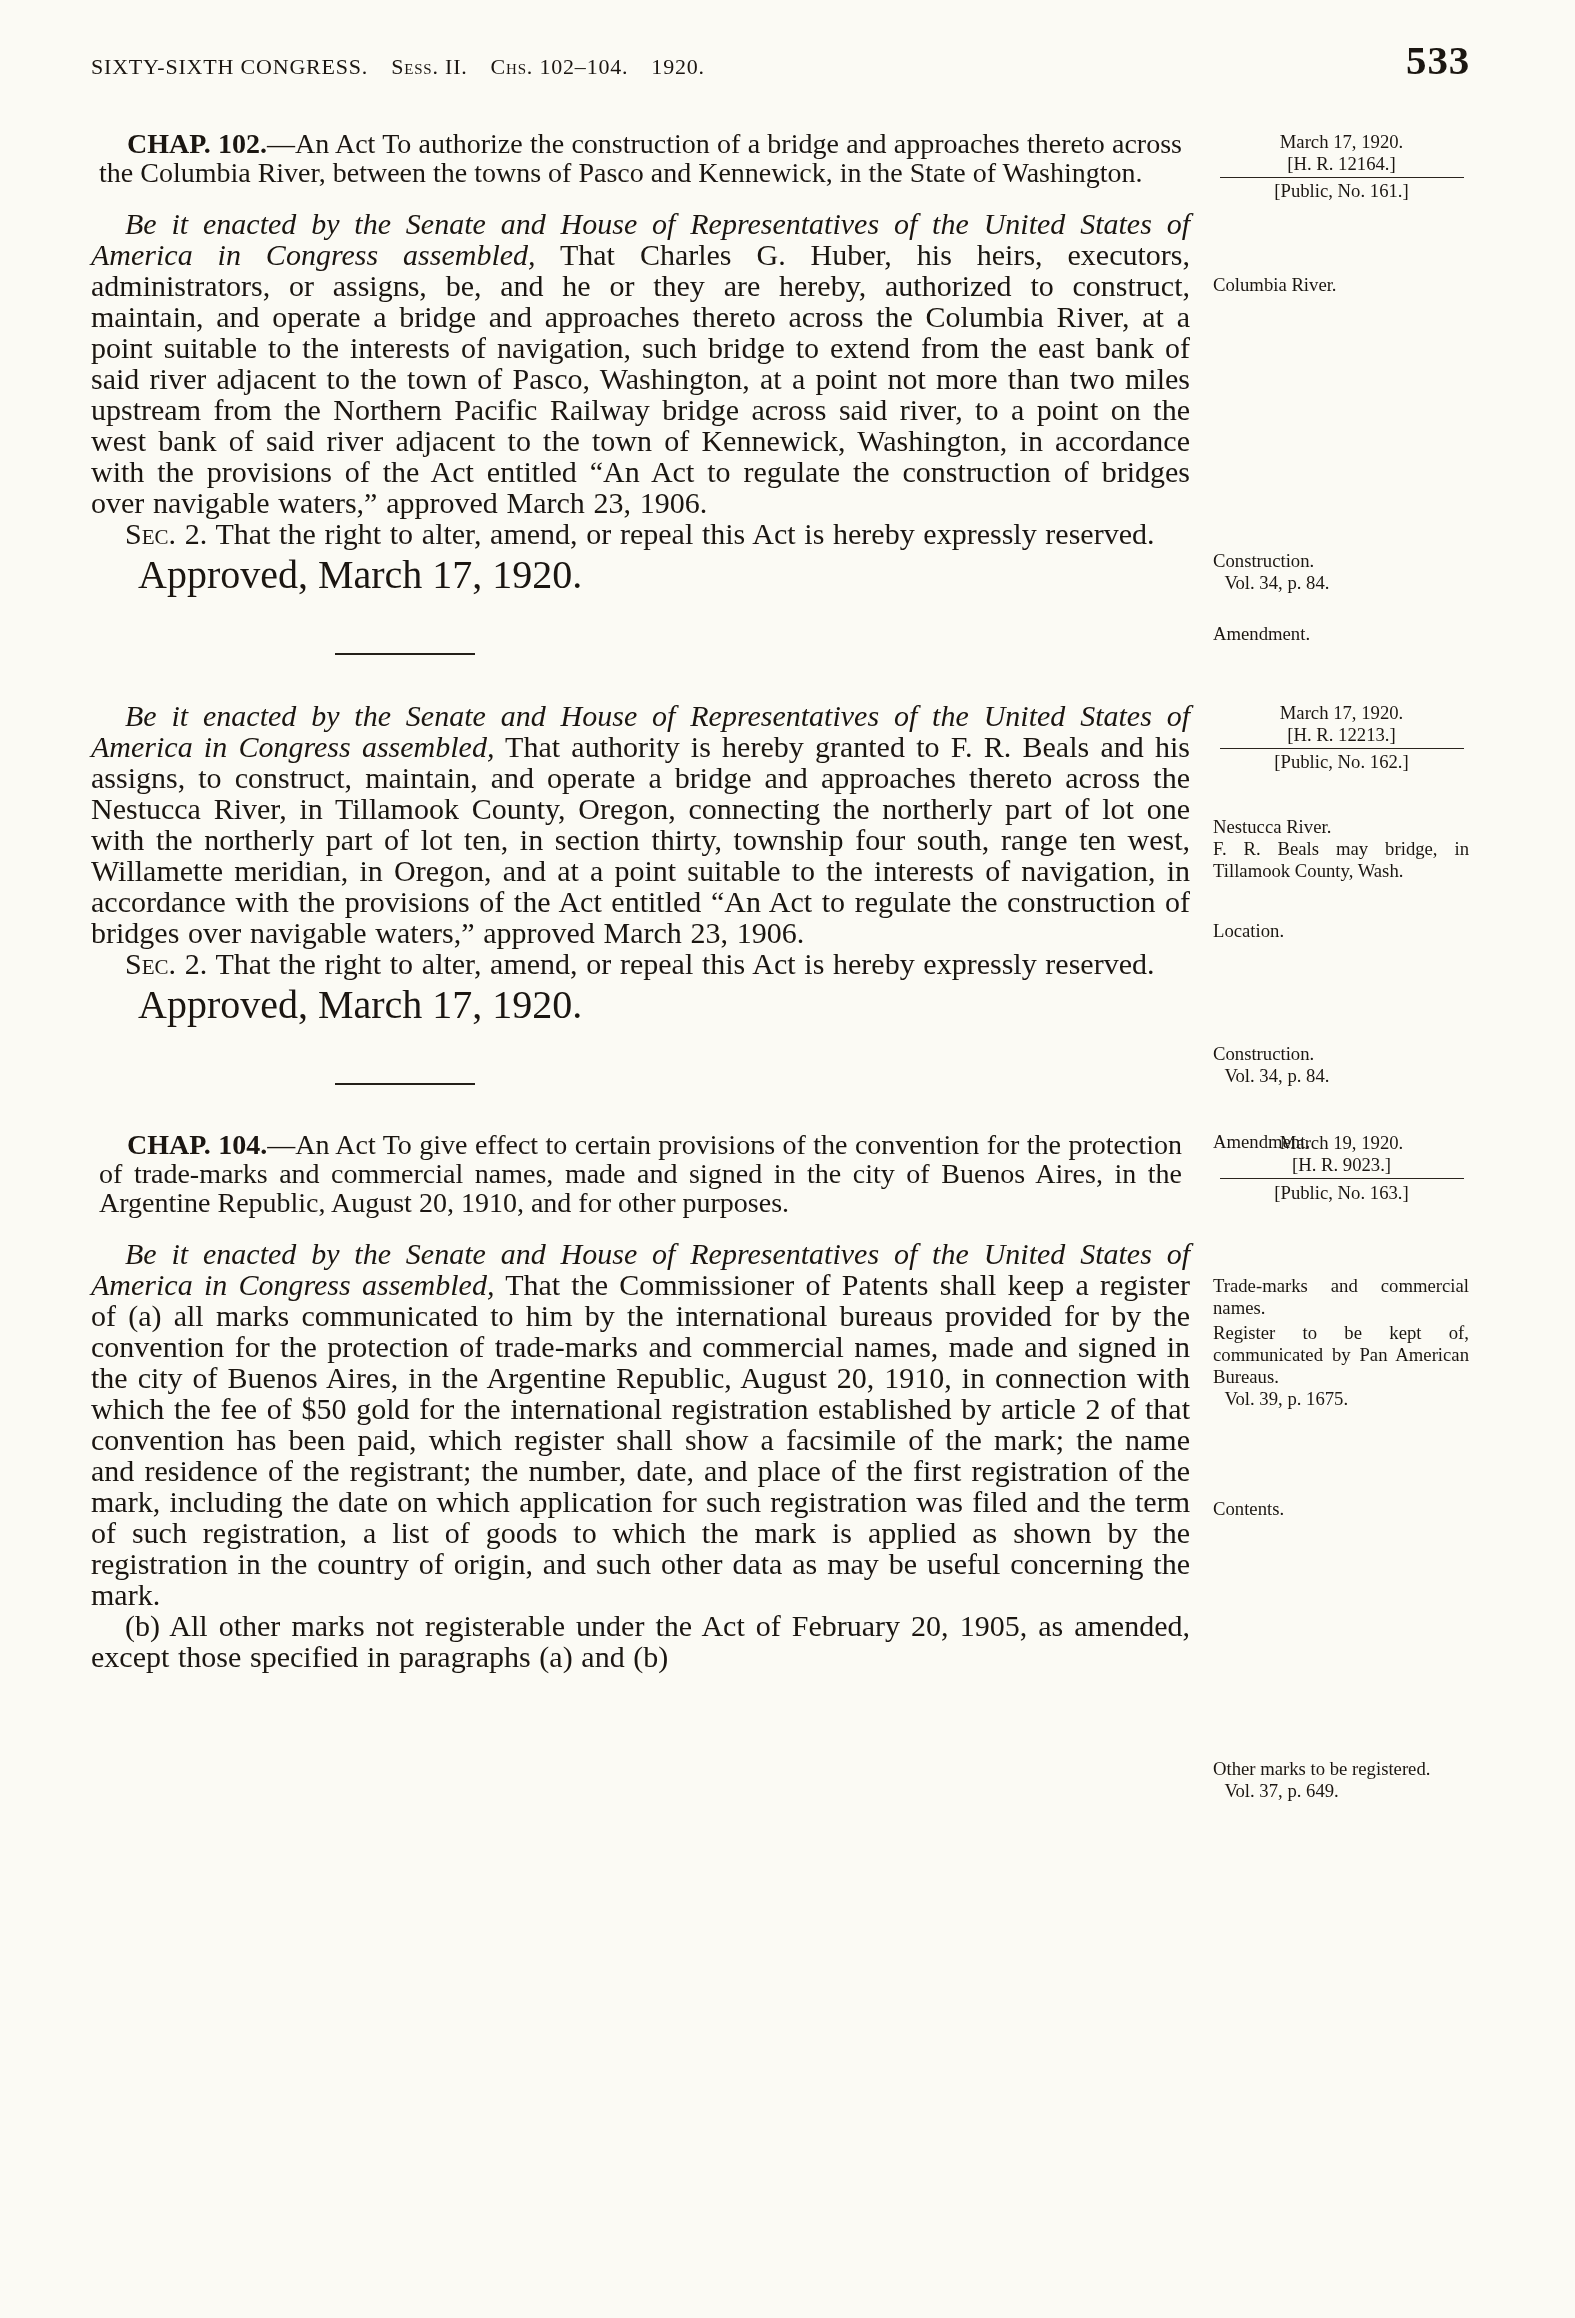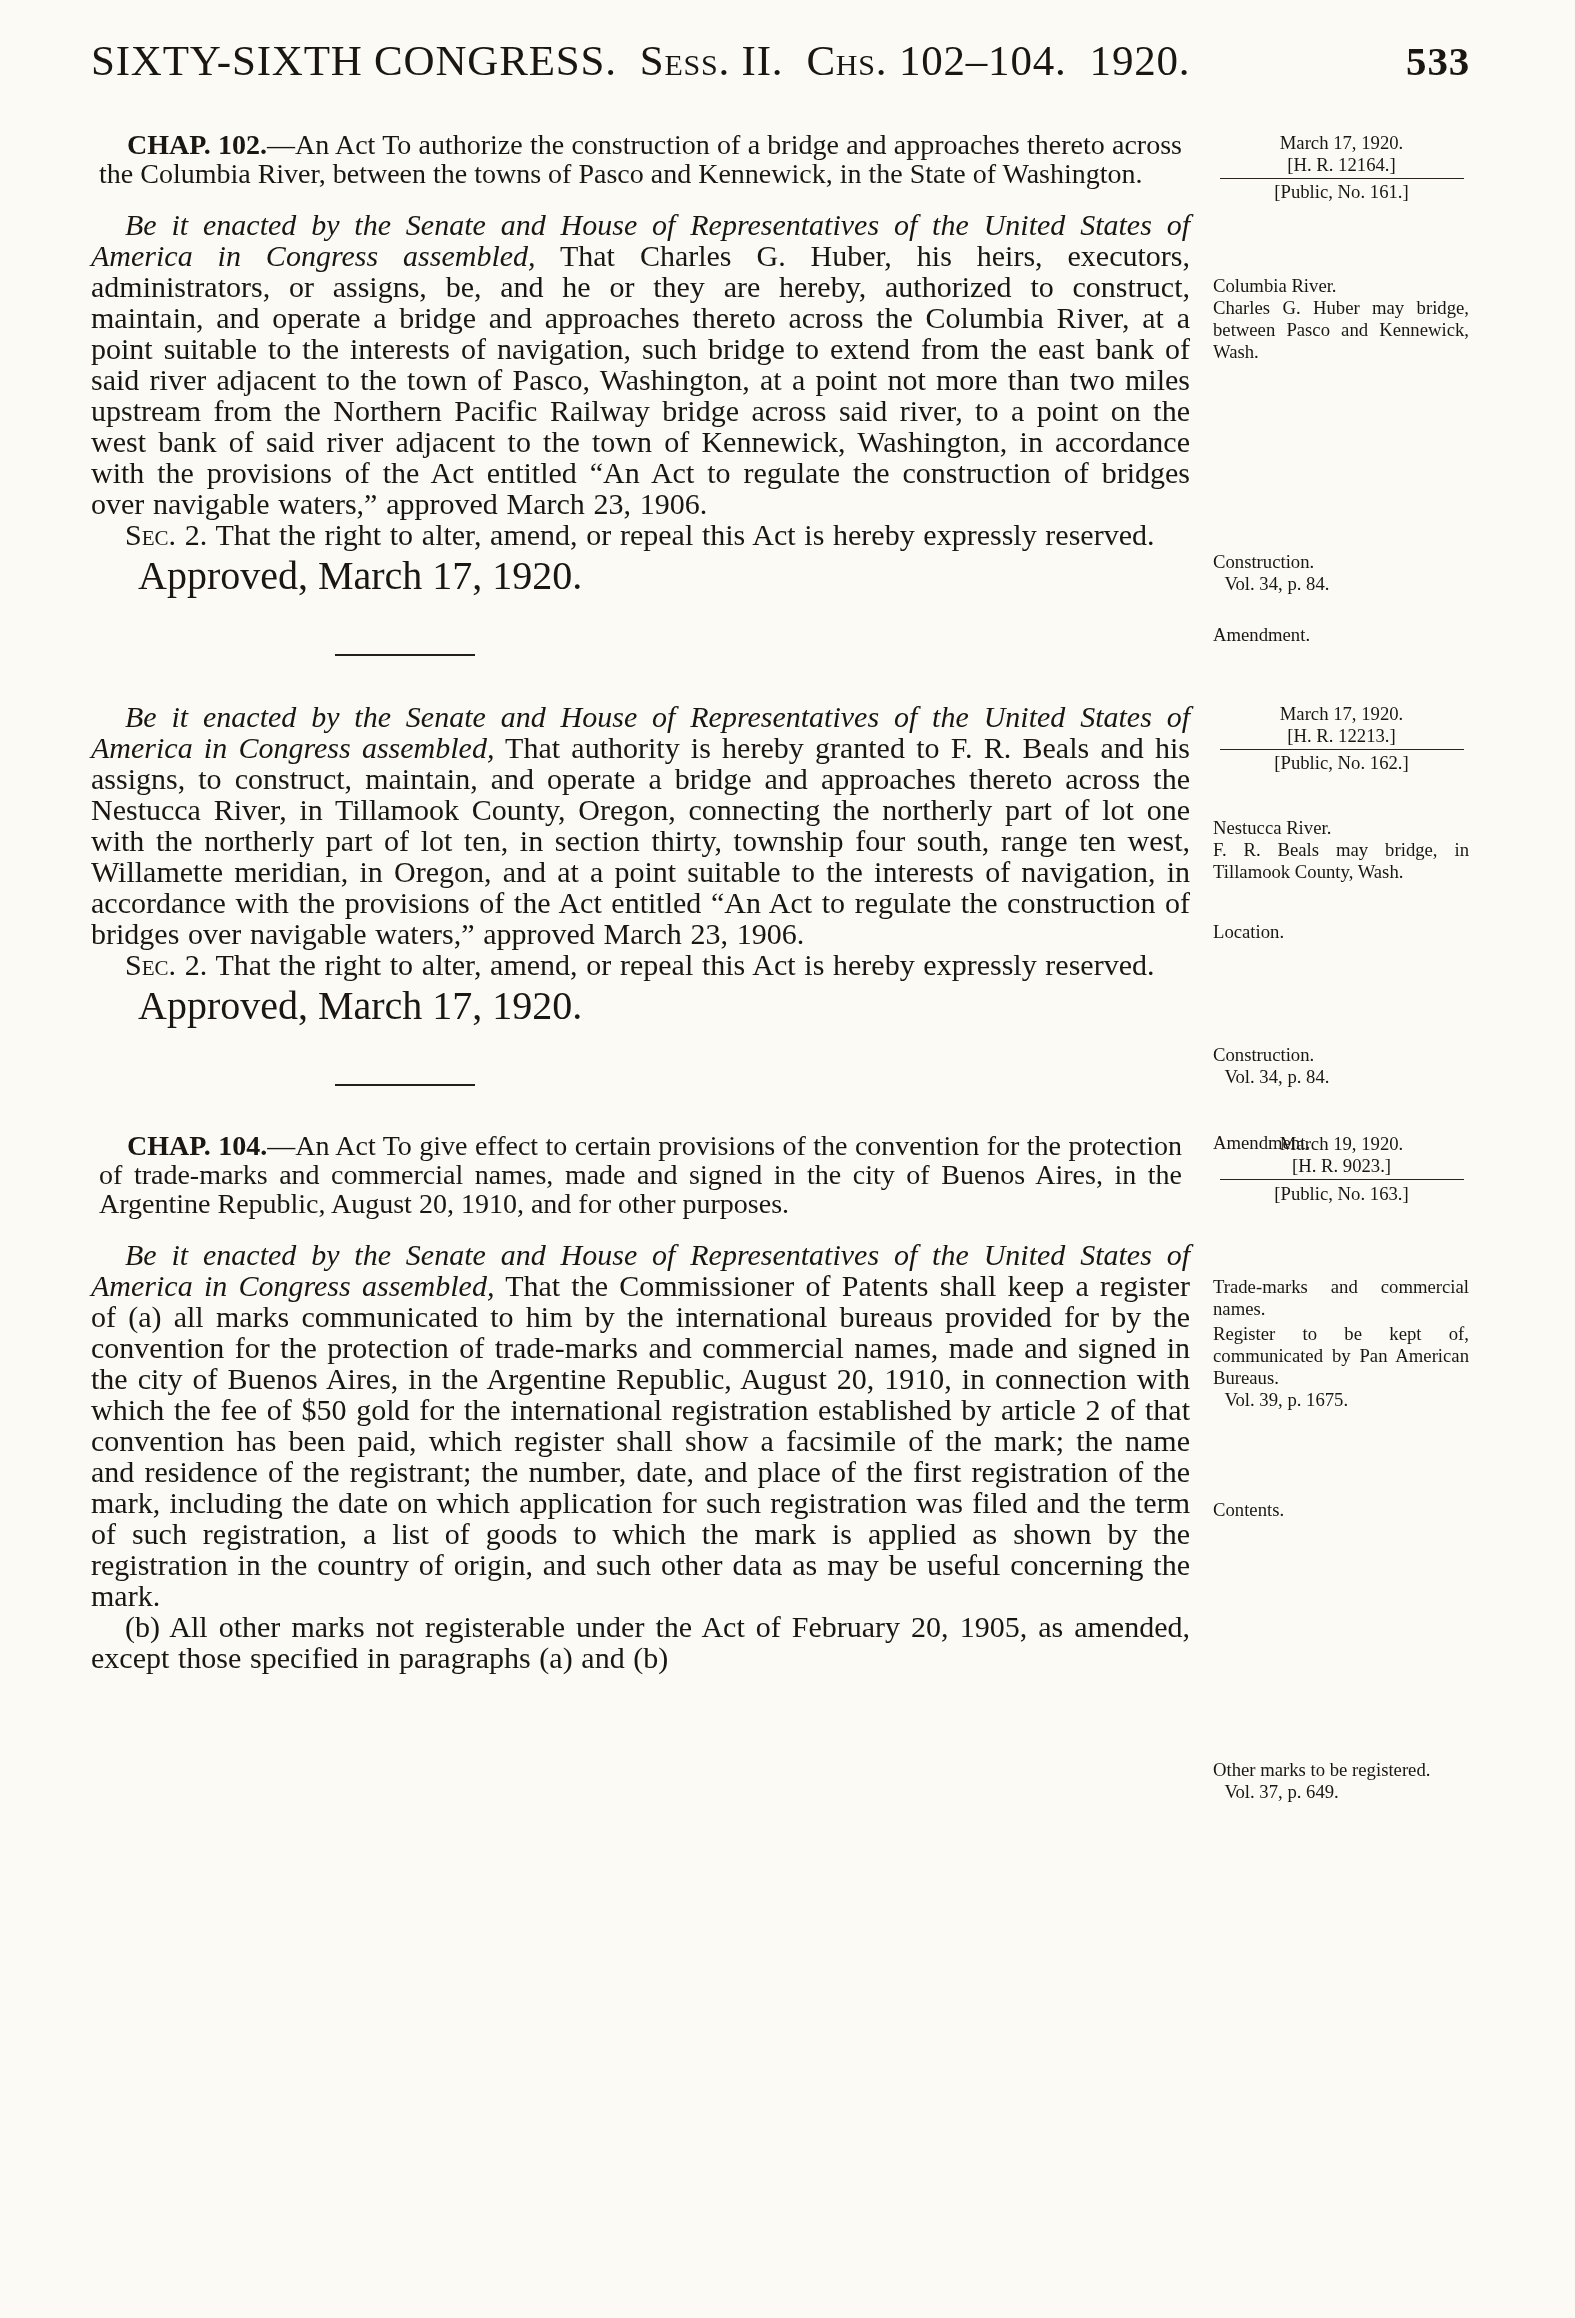--- a/index.html
+++ b/index.html
@@ -7,21 +7,21 @@
     position:relative;
     width:1576px; height:2319px;
     background:#fbfaf4;
     color:#1b1611;
     font-family:"Liberation Serif","DejaVu Serif",serif;
     overflow:hidden;
     box-sizing:border-box;
     padding:36px 46px 0 91px;
   }
   .running-header { display:flex; justify-content:space-between; align-items:baseline; width:1379px; margin-bottom:4.9px; }
-  .running-head { font-size:43px; letter-spacing:0.8px; white-space:nowrap; }
+  .running-head { font-size:22px; letter-spacing:0.8px; white-space:nowrap; }
   .running-head span { margin-right:23px; }
   .sc { font-variant:small-caps; }
   .page-number { font-size:41px; font-weight:bold; letter-spacing:0.8px; }
 
   .chapter { position:relative; margin-top:45px; }
   .main-col { width:1099px; }
 
   .chap-heading { margin:8px; font-size:28px; line-height:29px; text-indent:28px; text-align:justify; }
   .chap-label { font-weight:bold; }
 
@@ -63,21 +63,20 @@
     </div>
 
     <aside class="notes-col">
       <div class="note-head">
         <div class="note-date">March 17, 1920.</div>
         <div class="note-bill">[H. R. 12164.]</div>
         <div class="note-public">[Public, No. 161.]</div>
       </div>
       <div class="side-note" style="top:143px">
         <div>Columbia River.</div>
-        <div>Charles G. Huber may bridge, between Pasco and Kennewick, Wash.</div>
       </div>
       <div class="side-note" style="top:419px">
         <div>Construction.</div>
         <div class="cite">Vol. 34, p. 84.</div>
       </div>
       <div class="side-note" style="top:492px">
         <div>Amendment.</div>
       </div>
     </aside>
   </section>

